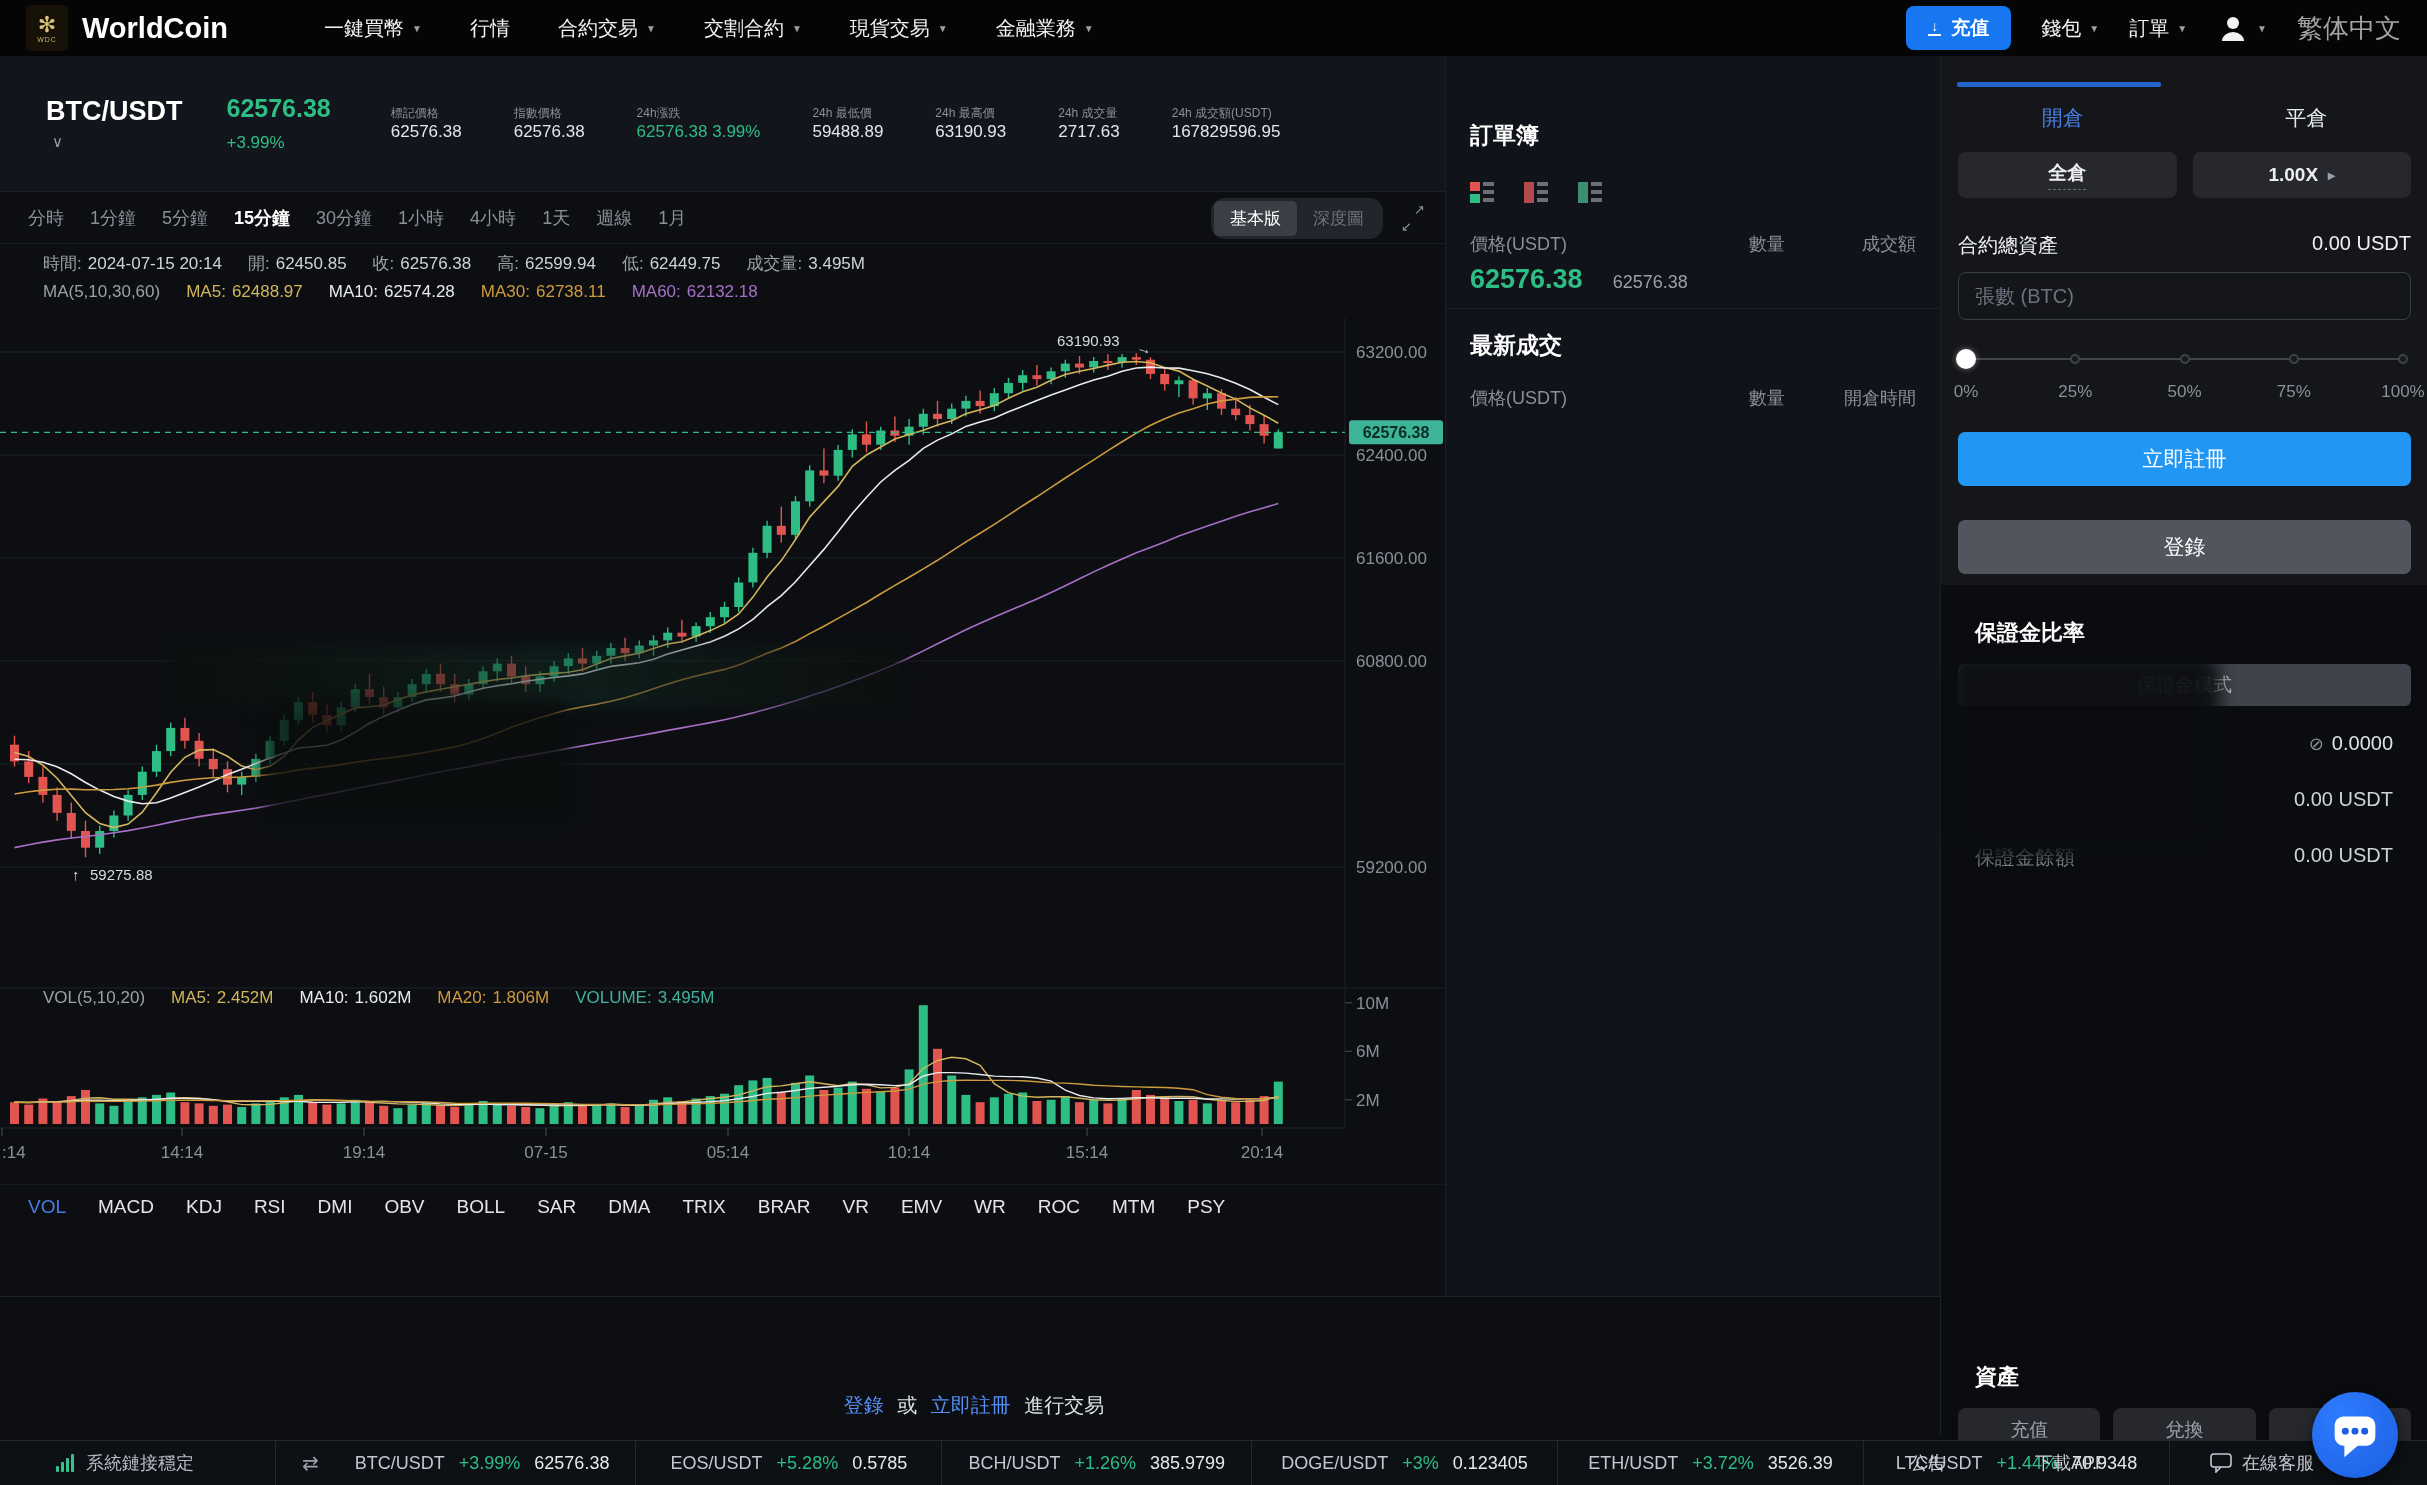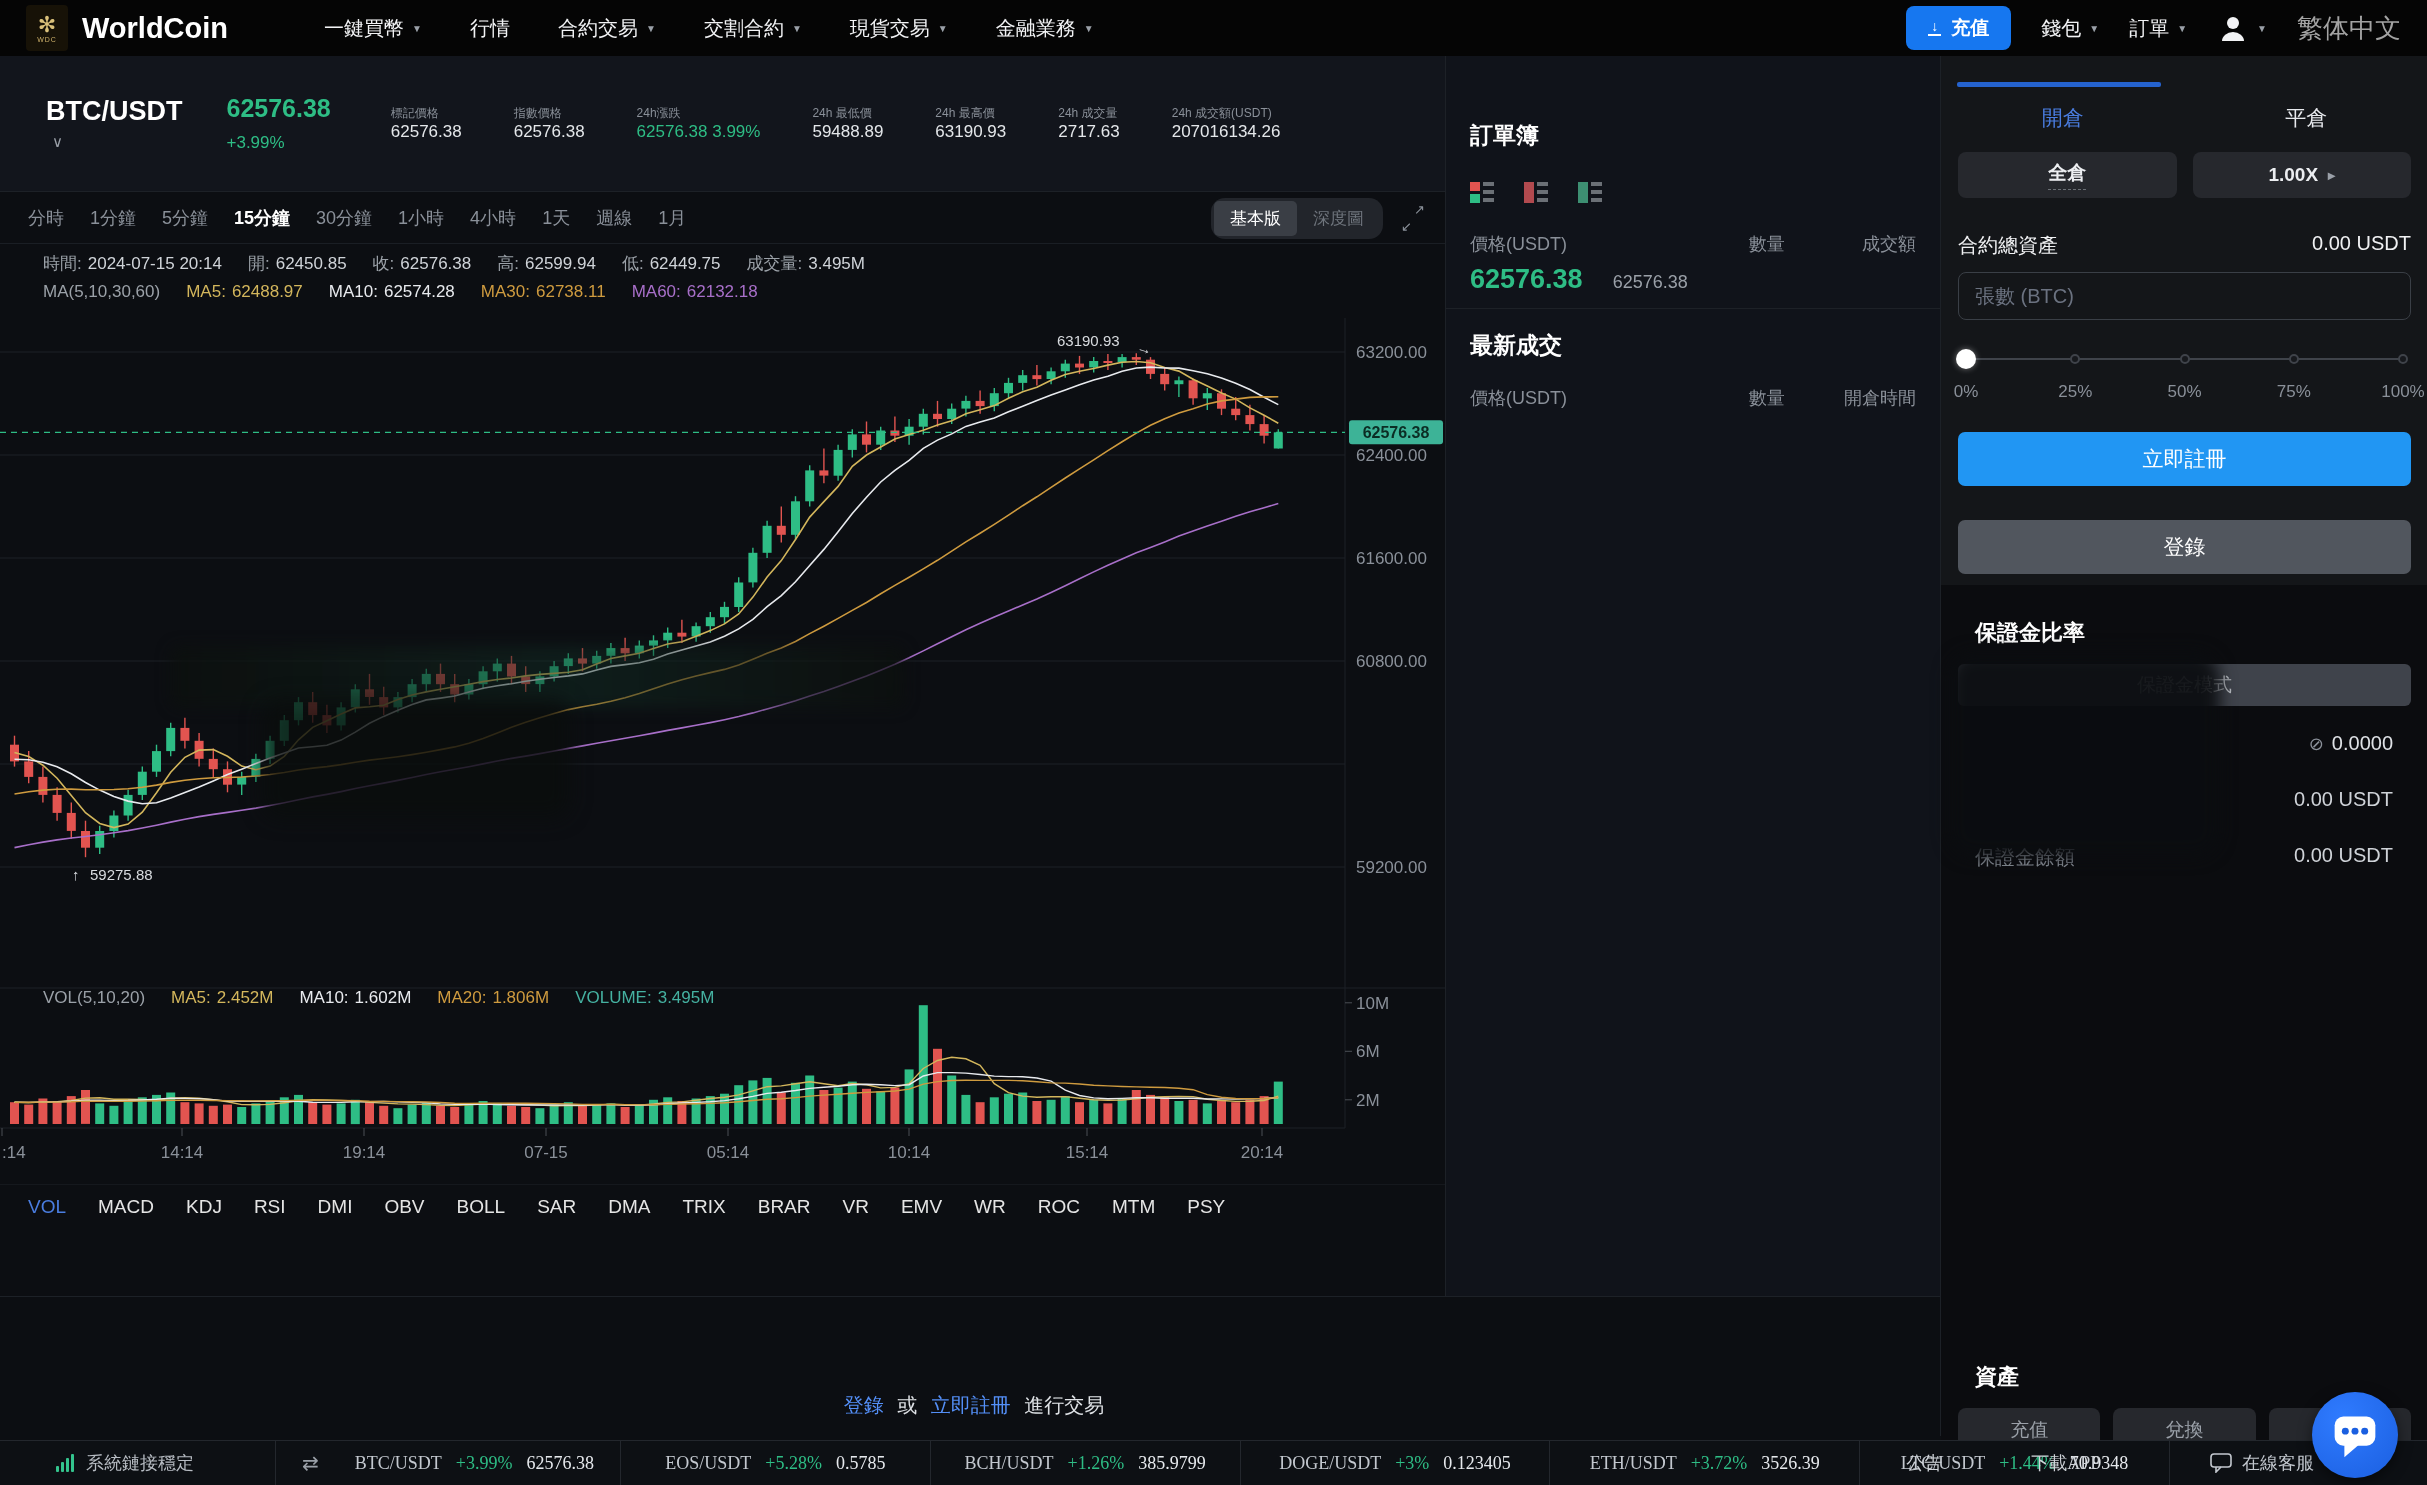--- a/index.html
+++ b/index.html
@@ -121,21 +121,21 @@
   .slash-icon { color:#8a9099; font-size:18px; }
   .mr-usdt { position:absolute; right:34px; top:732px; font-size:20px; color:#cfd3d8; }
   .mb-row { position:absolute; left:34px; right:34px; top:788px; display:flex; justify-content:space-between; font-size:20px; }
   .mb-row .lab { color:#8a9099; }
   .mb-row .val { color:#cfd3d8; }
   .as-title { position:absolute; left:34px; top:1306px; font-size:22px; font-weight:bold; color:#fff; }
   .as-btns { position:absolute; left:17px; top:1352px; width:453px; display:flex; gap:13px; }
   .as-btn { flex:1; height:44px; background:#26282d; border:none; border-radius:8px; color:#9aa0a8; font-size:19px; cursor:pointer; font-family:inherit; }
 
   
-  .bbar { position:absolute; left:0; top:1440px; width:2427px; height:45px; background:#0d1014; border-top:1px solid #23272d; display:flex; align-items:stretch; z-index:6;font-family:Liberation Serif, serif; }
+  .bbar { position:absolute; left:0; top:1440px; width:2427px; height:45px; background:#0d1014; border-top:1px solid #23272d; display:flex; align-items:stretch; z-index:6; }
   .bb-status { width:275px; display:flex; align-items:center; gap:12px; padding-left:56px; }
   .sig { display:flex; align-items:flex-end; gap:2px; height:18px; }
   .sig i { display:block; width:3px; background:#33c48d; border-radius:1px; }
   .bb-status span { font-size:18px; color:#b8bdc4; white-space:nowrap; }
   .bb-cell { display:flex; align-items:center; gap:14px; border-left:1px solid #23272d; padding:0 26px; font-size:18px; position:relative; flex:1; justify-content:center; }
   .bb-cell .pr { color:#c3c8cf; white-space:nowrap; }
   .bb-cell .pc { color:#2ebd85; white-space:nowrap; }
   .bb-cell .vv { color:#e6e9ed; white-space:nowrap; }
   .swap-ic { color:#9aa0a8; font-size:20px; margin-right:22px; }
   .ovl { position:absolute; top:50%; transform:translateY(-50%); color:#cfd3d8; font-size:18px; cursor:pointer; white-space:nowrap; }
@@ -237,21 +237,21 @@
         <div class="stat">
           <div class="lb">24h 最高價</div>
           <div class="vl">63190.93</div>
         </div>
         <div class="stat">
           <div class="lb">24h 成交量</div>
           <div class="vl">2717.63</div>
         </div>
         <div class="stat">
           <div class="lb">24h 成交額(USDT)</div>
-          <div class="vl">207016134.26</div>
+          <div class="vl">167829596.95</div>
         </div>
       </div>
   </section>
 
   <section class="tfrow">
     <div class="tfs">
         <div class="tf">分時</div>
         <div class="tf">1分鐘</div>
         <div class="tf">5分鐘</div>
         <div class="tf active">15分鐘</div>

